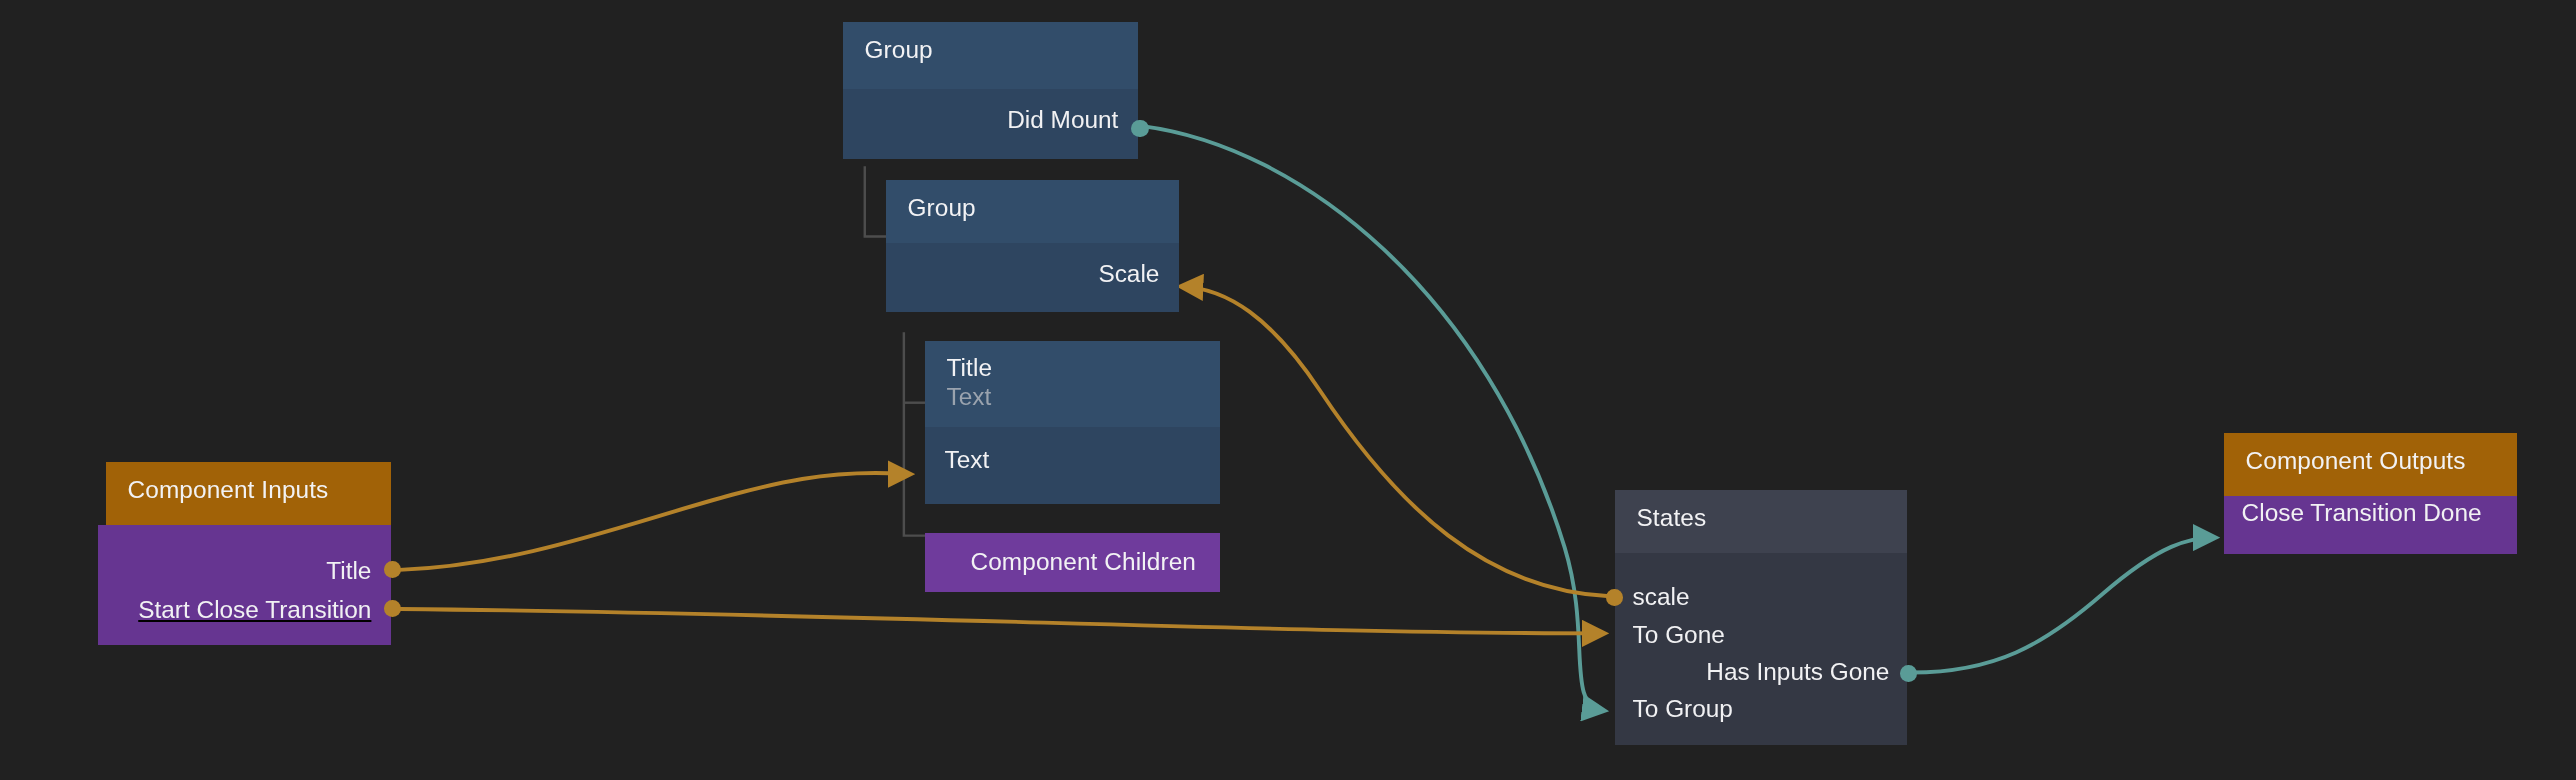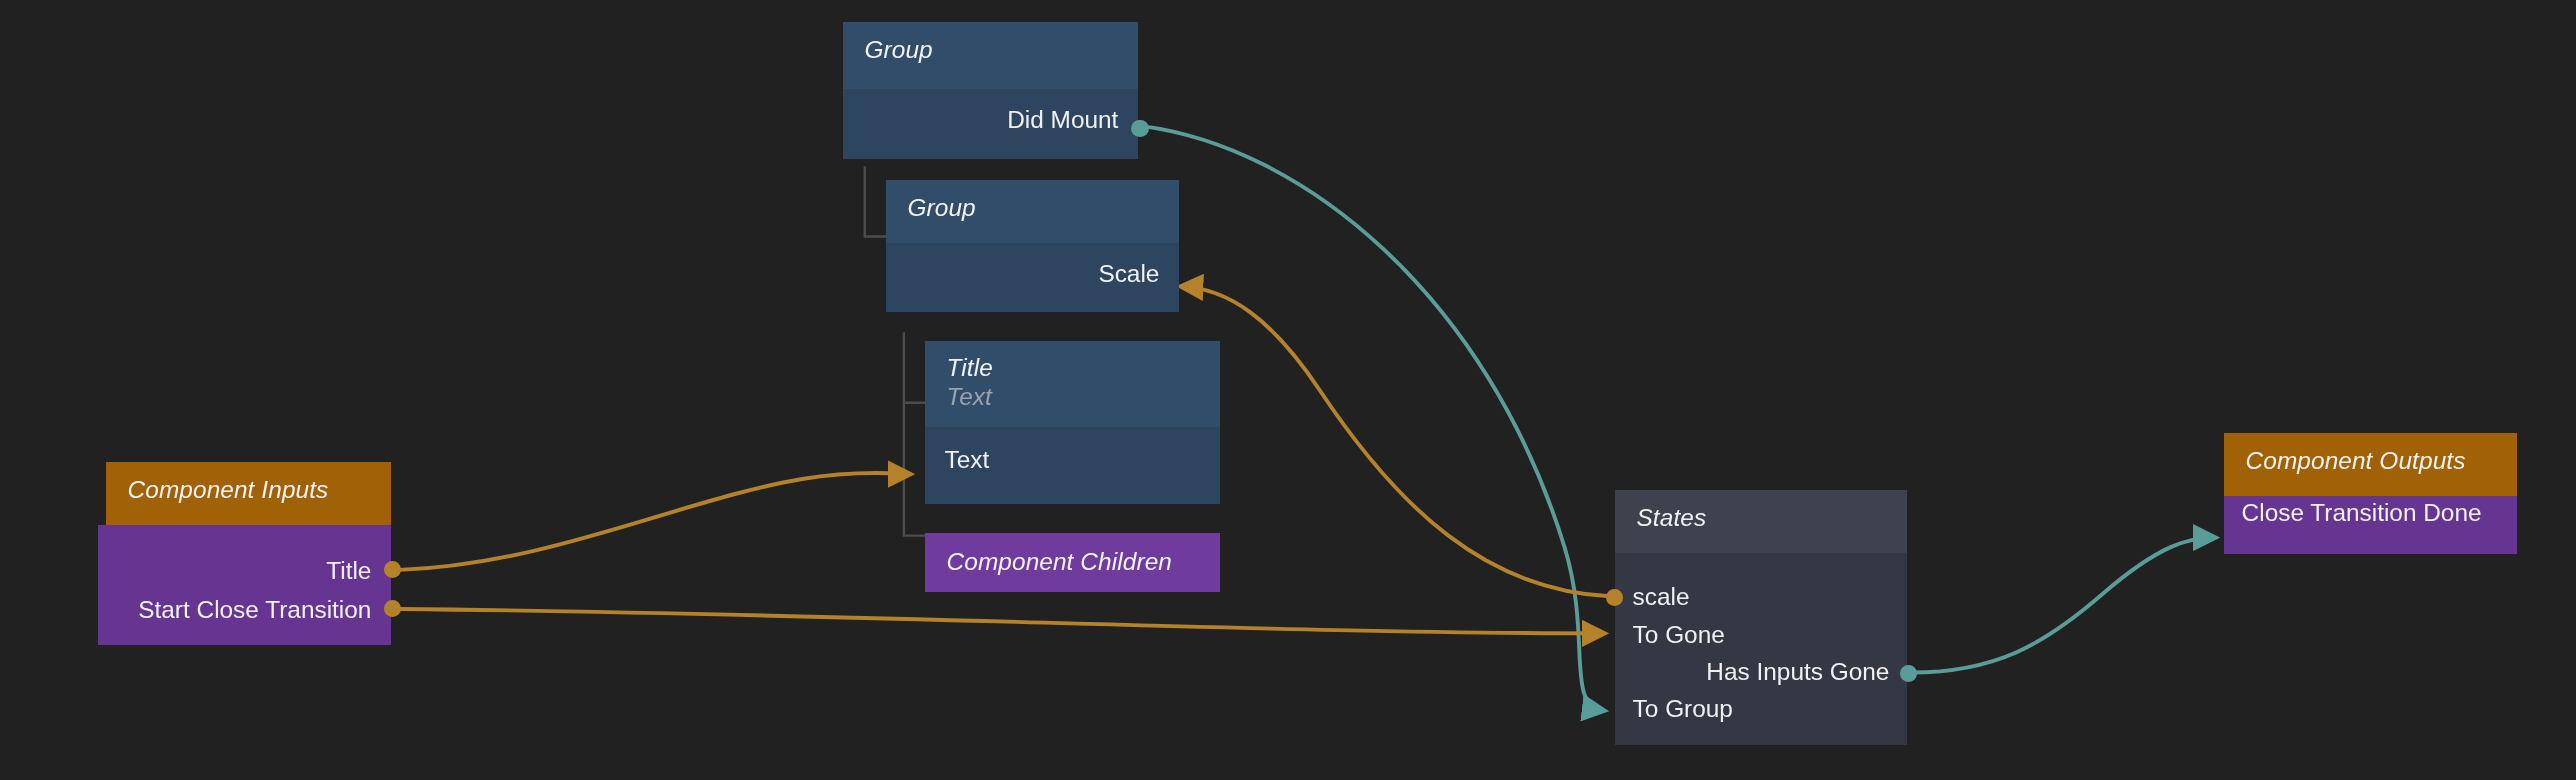--- a/index.html
+++ b/index.html
@@ -35,21 +35,20 @@
   .node {
     position: absolute;
     box-sizing: border-box;
     overflow: visible;
   }
   .node-header {
     box-sizing: border-box;
     display: flex;
     flex-direction: column;
     justify-content: flex-start;
-    font-style: italic;
   }
   .node-title {
     color: #f2f2f4;
     font-size: 24.4px;
     line-height: 29px;
     letter-spacing: 0.1px;
     white-space: nowrap;
   }
   .node-subtitle {
     color: #9aa3ae;
@@ -157,34 +156,34 @@
       <span class="node-subtitle">Text</span>
     </div>
     <div class="node-body" style="height:77px;">
       <div class="port-row in" style="top:17.6px;">
         <span class="port-label">Text</span>
       </div>
     </div>
   </div>
 
   <div class="node skin-purple solid" style="left:925px; top:533px; width:295px; height:59px;">
-    <div class="node-header" style="height:59px; padding:13.7px 0 0 21.5px;">
+    <div class="node-header" style="height:59px; padding:13.7px 0 0 21.5px;align-items:center;">
       <span class="node-title">Component Children</span>
     </div>
   </div>
 
   <div class="node skin-purple" style="left:98px; top:462px; width:293px; height:183px;">
     <div class="node-header" style="height:63px; padding:12.7px 0 0 21.5px;margin-left:8px;">
       <span class="node-title">Component Inputs</span>
     </div>
     <div class="node-body" style="height:120px;">
       <div class="port-row out" style="top:31px;">
         <span class="port-label">Title</span>
       </div>
-      <div class="port-row out" style="top:70px;">
+      <div class="port-row out" style="top:70px;text-decoration:underline;">
         <span class="port-label">Start Close Transition</span>
       </div>
     </div>
     <div style="position:absolute; left:286px; top:561px; width:16.6px; height:16.6px;
                 border-radius:50%; background:#b4822a; transform:translateY(-462px);"></div>
     <div style="position:absolute; left:286px; top:600px; width:16.6px; height:16.6px;
                 border-radius:50%; background:#b4822a; transform:translateY(-462px);"></div>
   </div>
 
   <div class="node skin-gray" style="left:1615px; top:490px; width:292px; height:256px;">

